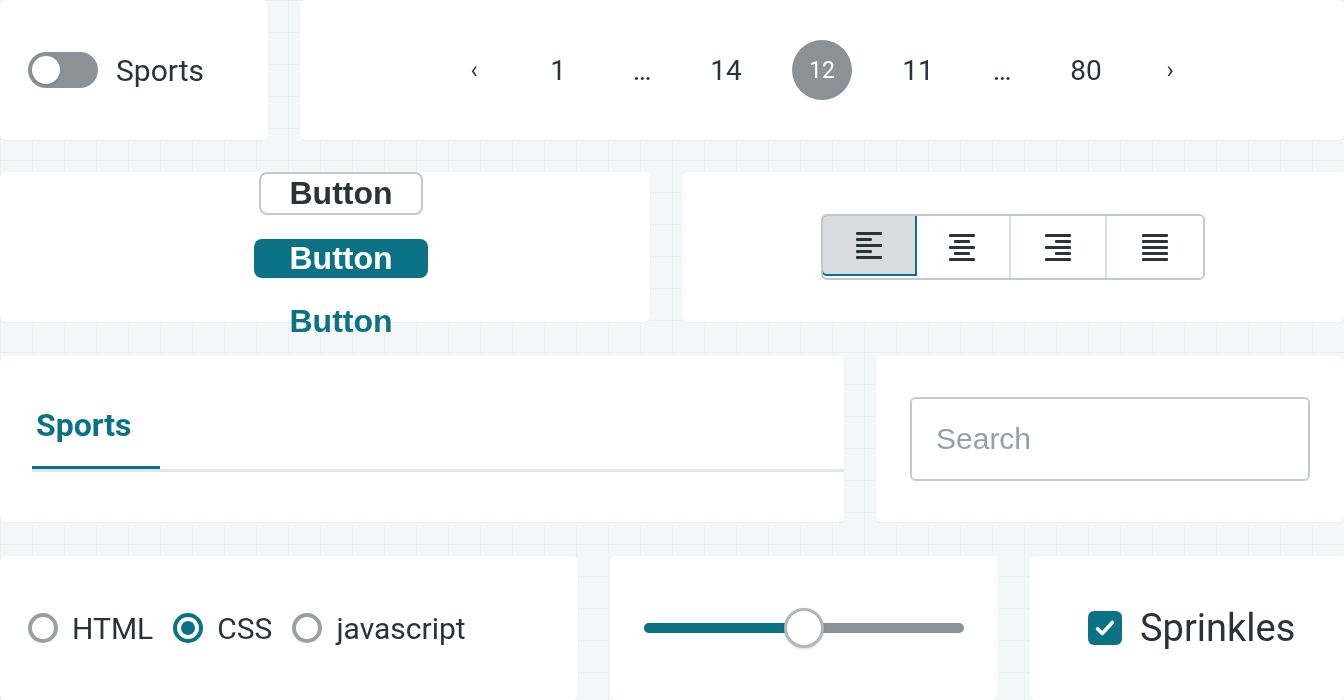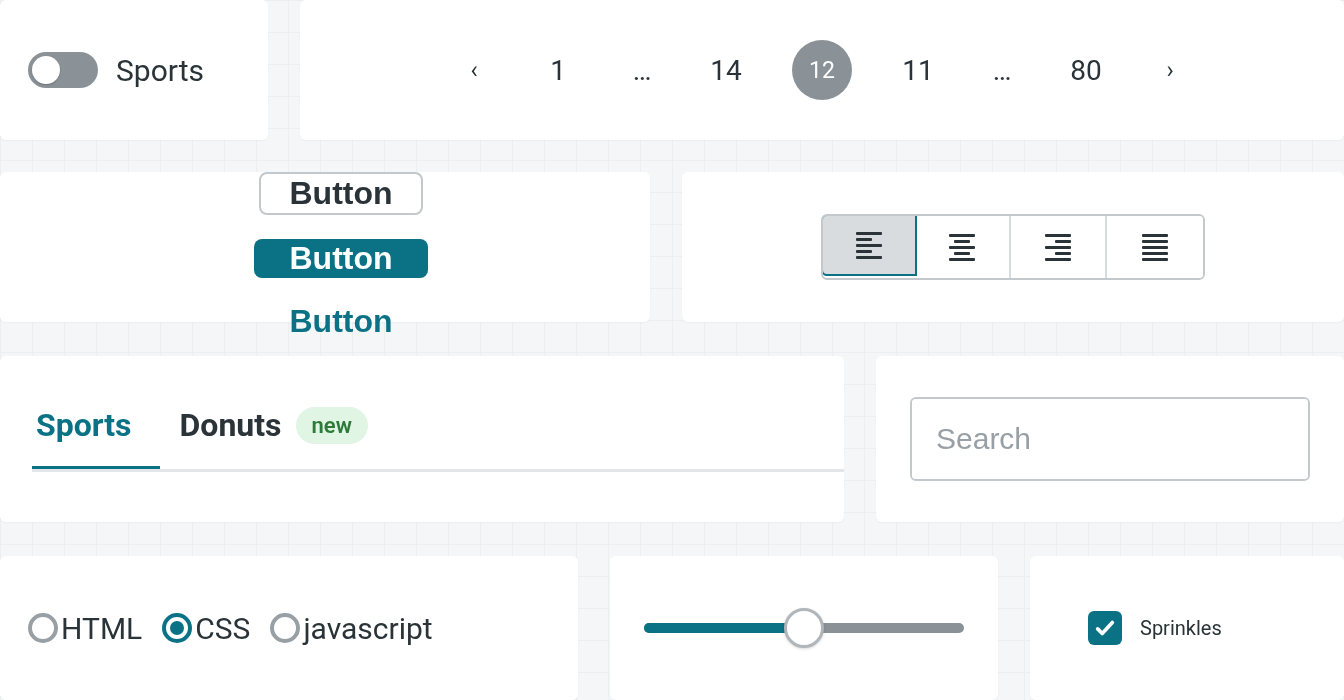--- a/index.html
+++ b/index.html
@@ -81,36 +81,36 @@
   .badge { background:var(--badge-bg); color:var(--badge-text); font-size:22px; font-weight:600; padding:6px 16px; border-radius:22px; }
 
   
   .search-card { left:876px; top:356px; width:468px; height:166px; display:flex; align-items:center; justify-content:center; }
   .search-wrap { display:flex; border:2px solid var(--border); border-radius:6px; overflow:hidden; height:84px; width:400px; }
   .search-input { flex:1; border:none; font-size:30px; padding:0 24px; color:var(--text); outline:none; }
   .search-input::placeholder { color:#98a0a5; }
 
   
   .radio-card { left:0; top:556px; width:578px; height:144px; display:flex; align-items:center; padding-left:28px; gap:20px; }
-  .radio-item { display:flex; align-items:center; gap:3px; cursor:pointer; }
+  .radio-item { display:flex; align-items:center; gap:14px; cursor:pointer; }
   .radio-outer { width:30px; height:30px; border:4px solid #98a0a5; border-radius:50%; display:flex; align-items:center; justify-content:center; }
   .radio-outer.checked { border-color:var(--teal); }
   .radio-inner { width:14px; height:14px; border-radius:50%; background:var(--teal); }
   .radio-label { font-size:30px; color:var(--text); }
 
   
   .slider-card { left:610px; top:556px; width:388px; height:144px; display:flex; align-items:center; justify-content:center; }
   .slider-track { width:320px; height:10px; background:#8a9298; border-radius:5px; position:relative; }
   .slider-fill { position:absolute; left:0; top:0; height:100%; width:50%; background:var(--teal); border-radius:5px; }
   .slider-thumb { position:absolute; top:50%; left:50%; transform:translate(-50%,-50%); width:40px; height:40px; border-radius:50%; background:#fff; border:3px solid #b0b6ba; box-shadow:0 1px 3px rgba(0,0,0,0.15); }
 
   
   .checkbox-card { left:1030px; top:556px; width:314px; height:144px; display:flex; align-items:center; padding-left:58px; gap:18px; }
   .checkbox-box { width:34px; height:34px; border-radius:6px; background:var(--teal); display:flex; align-items:center; justify-content:center; }
-  .checkbox-label { font-size:20px; color:var(--text); }
+  .checkbox-label { font-size:38px; color:var(--text); }
 </style>
 </head>
 <body>
 
 <div class="grid-bg"></div>
 
 <div class="card switch-card">
   <div class="switch-wrap">
     <div class="switch-track">
       <div class="switch-thumb"></div>
@@ -179,24 +179,20 @@
     </div>
   </div>
 </div>
 
 <div class="card tabs-card">
   <div class="tabs">
     <div class="tab-underline"></div>
     <div class="tab active">
       <span>Sports</span>
     </div>
-    <div class="tab inactive" style="margin-left:16px">
-      <span>Donuts</span>
-      <span class="badge">new</span>
-    </div>
   </div>
 </div>
 
 <div class="card search-card">
   <div class="search-wrap">
     <input class="search-input" placeholder="Search" style="">
 
   </div>
 </div>
 

